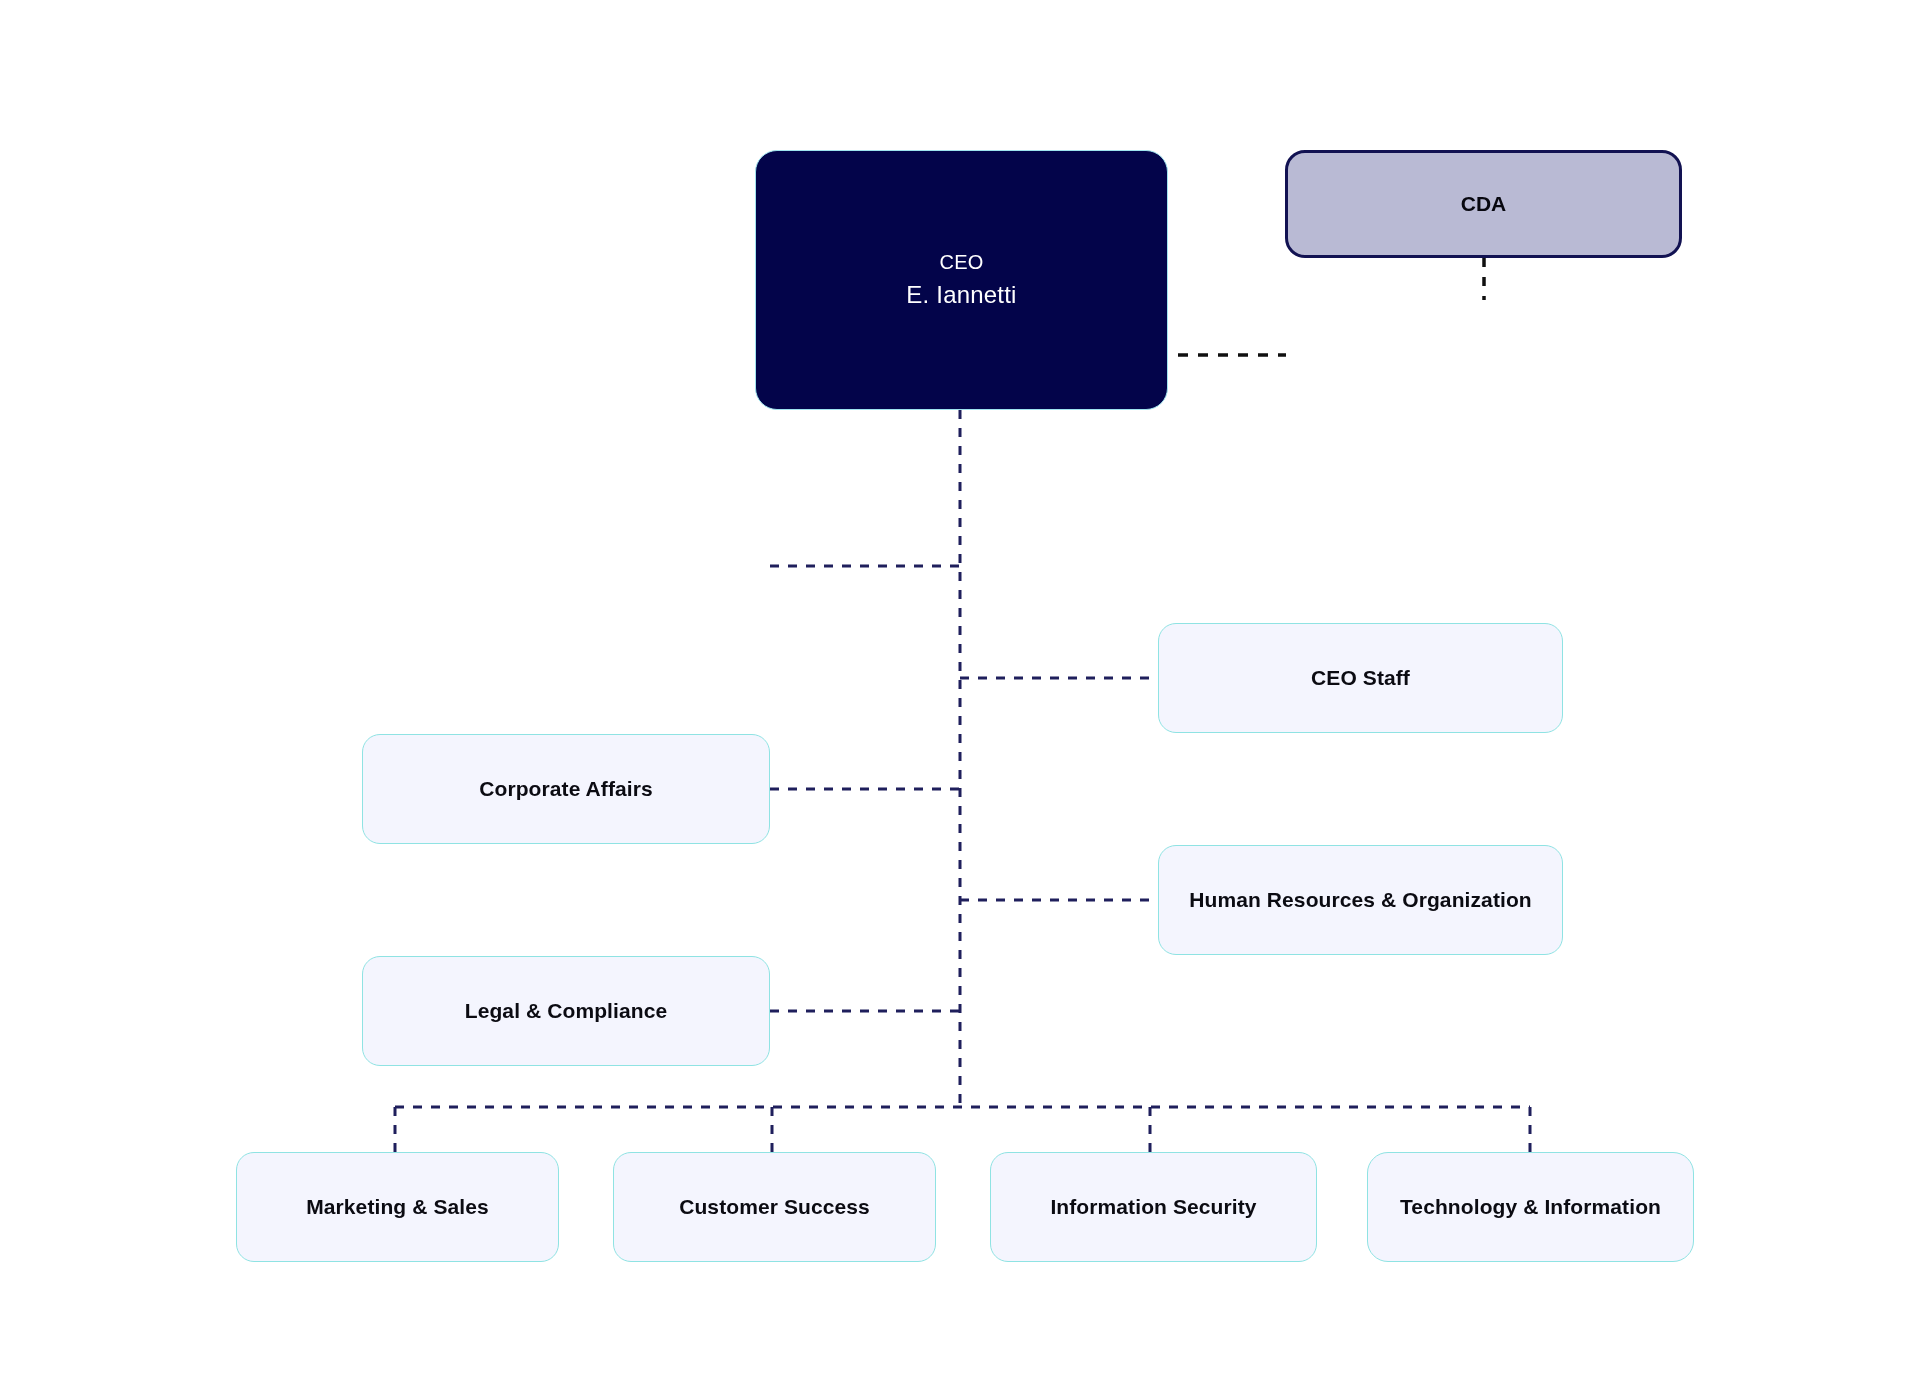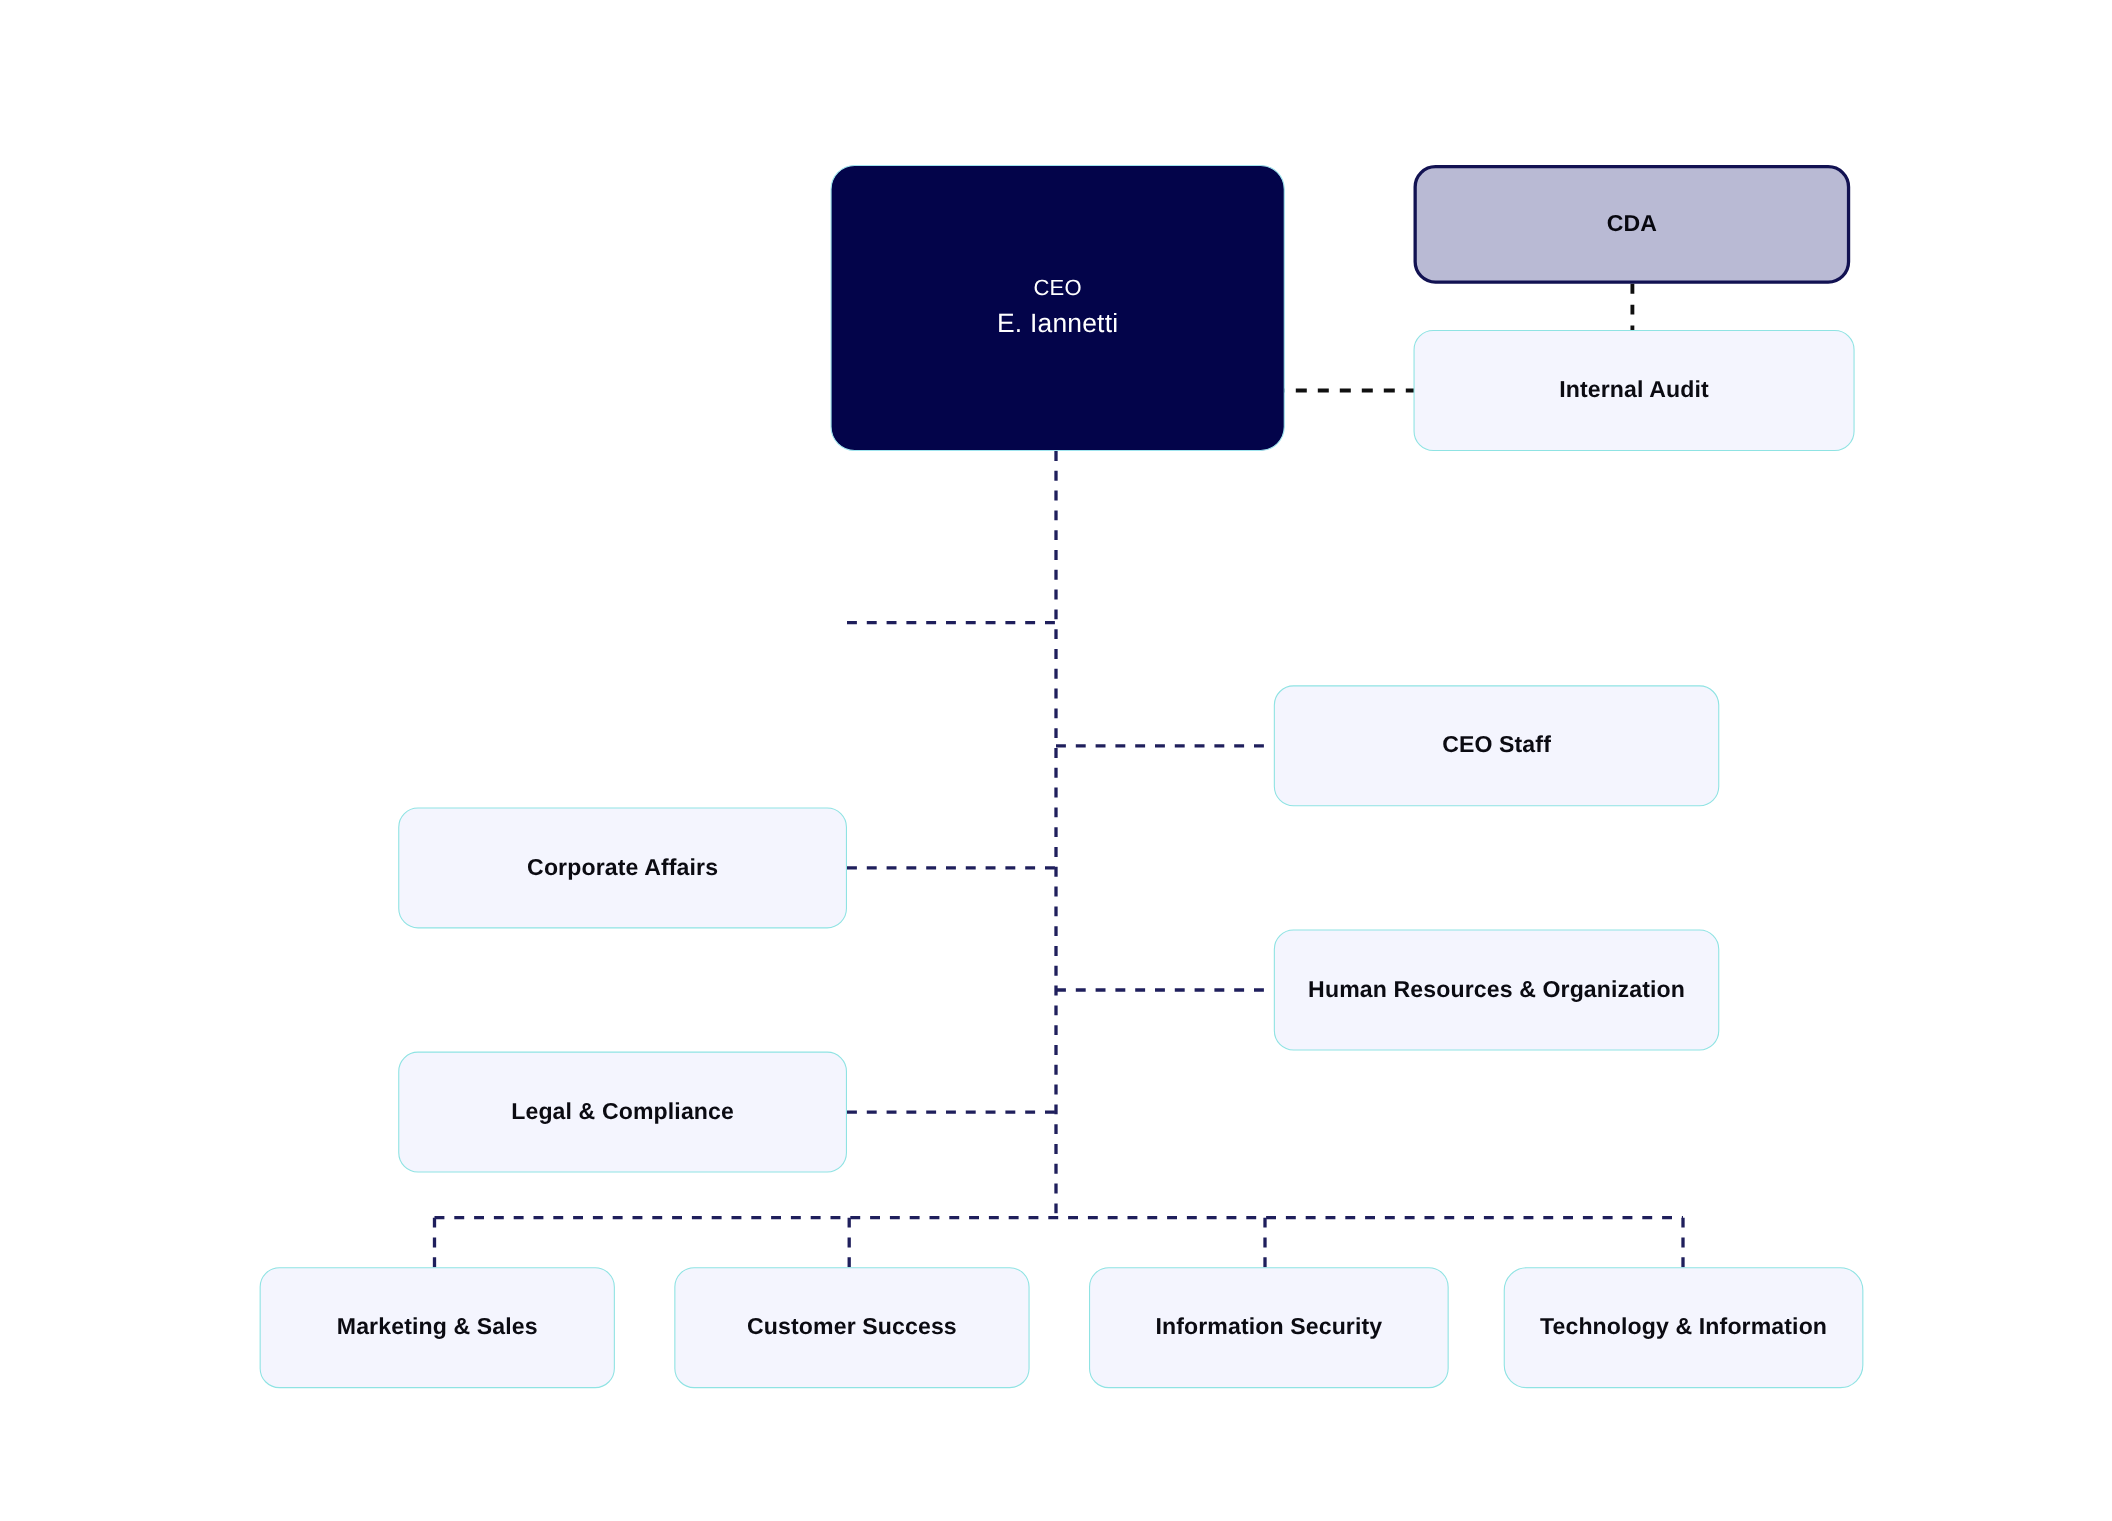--- a/index.html
+++ b/index.html
@@ -109,23 +109,20 @@
 
   <div class="node node-root" style="left:755px; top:150px; width:413px; height:260px;">
     <div class="role">CEO</div>
     <div class="person">E. Iannetti</div>
   </div>
 
   <div class="node node-control" style="left:1285px; top:150px; width:397px; height:108px;">
     <div class="node-label">CDA</div>
   </div>
 
-  <div class="node node-standard" style="left:1285px; top:300px; width:401px; height:110px;">
-    <div class="node-label">Internal Audit</div>
-  </div>
 
 
   <div class="node node-standard" style="left:1158px; top:623px; width:405px; height:110px;">
     <div class="node-label">CEO Staff</div>
   </div>
 
   <div class="node node-standard" style="left:362px; top:734px; width:408px; height:110px;">
     <div class="node-label">Corporate Affairs</div>
   </div>
 

